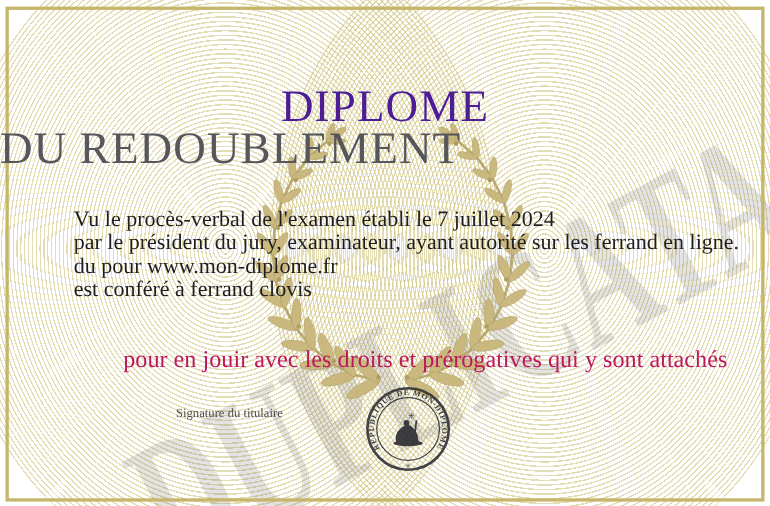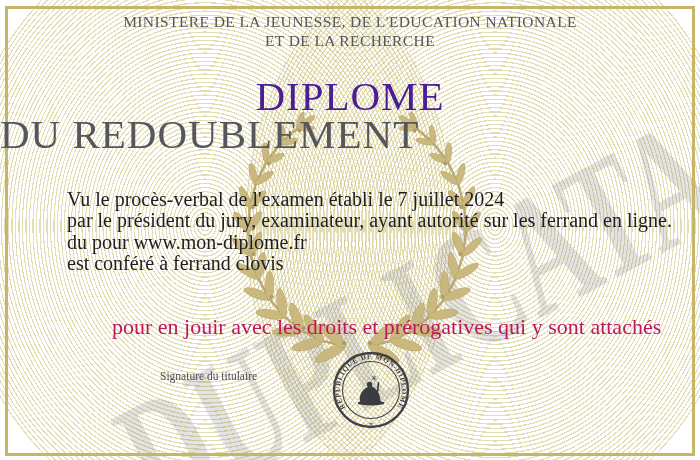--- a/index.html
+++ b/index.html
@@ -124,24 +124,20 @@
         <ellipse cx="432.5" cy="134.7" rx="9.7" ry="3.2" fill="#c8b67a" stroke="rgba(138,118,66,0.35)" stroke-width="0.6" transform="rotate(262.7 432.5 134.7)"></ellipse>
         <ellipse cx="408.3" cy="128.2" rx="9.0" ry="3.0" fill="#c8b67a" stroke="rgba(138,118,66,0.35)" stroke-width="0.6" transform="rotate(179.8 408.3 128.2)"></ellipse>
         <ellipse cx="413.7" cy="120.5" rx="9.0" ry="3.0" fill="#c8b67a" stroke="rgba(138,118,66,0.35)" stroke-width="0.6" transform="rotate(250.9 413.7 120.5)"></ellipse>
         <circle cx="414.6" cy="130.6" r="2.1" fill="#ad9a5d"></circle>
         <ellipse cx="406.6" cy="121.3" rx="9" ry="3.2" fill="#c8b67a" stroke="rgba(138,118,66,0.35)" stroke-width="0.6" transform="rotate(215.3 406.6 121.3)"></ellipse>
       </g>
     </svg>
 
   <div class="frame"></div>
 
-  <div class="txt header">
-    <div>MINISTERE DE LA JEUNESSE, DE L'EDUCATION NATIONALE</div>
-    <div>ET DE LA RECHERCHE</div>
-  </div>
 
   <div class="txt title1">DIPLOME</div>
   <div class="txt title2">DU REDOUBLEMENT</div>
 
   <div class="txt body-block">
     <div>Vu le procès-verbal de l'examen établi le 7 juillet 2024</div>
     <div>par le président du jury, examinateur, ayant autorité sur les ferrand en ligne.</div>
     <div>du pour www.mon-diplome.fr</div>
     <div>est conféré à ferrand clovis</div>
   </div>

